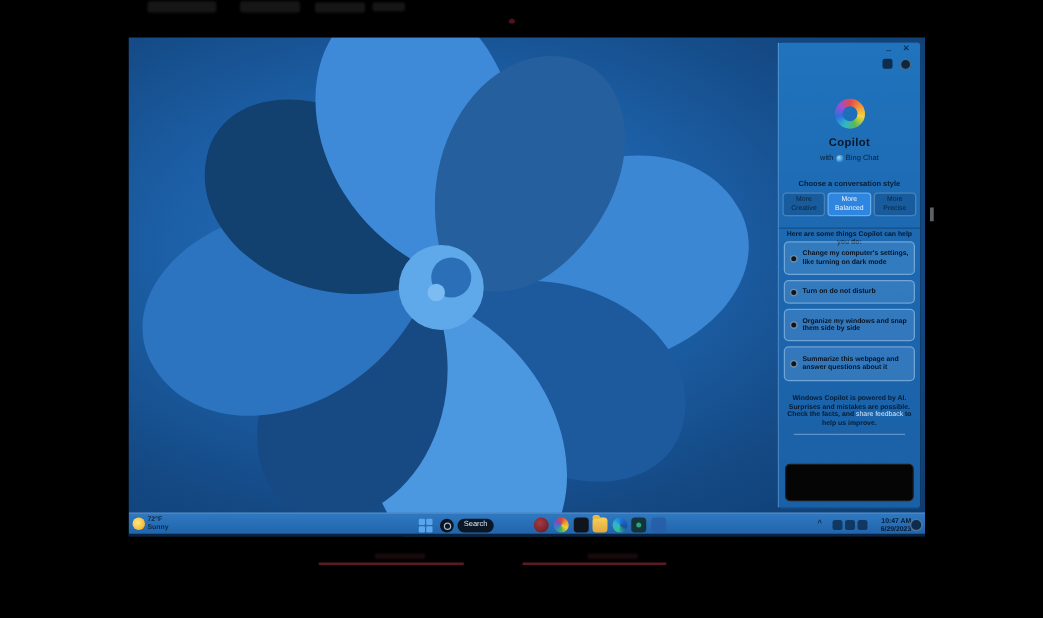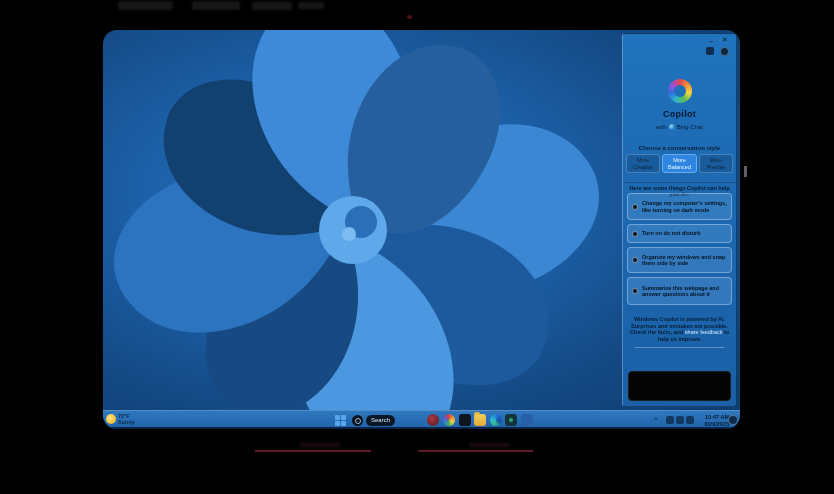--- a/index.html
+++ b/index.html
@@ -12,21 +12,21 @@
   .red-dot { position:absolute; left:407px; top:15px; width:5px; height:4px;
     background:#4f1218; border-radius:50%; filter:blur(0.5px); }
   .red-line { position:absolute; top:450px; height:2px; background:#5c1a24; }
   .red-line-ghost { position:absolute; top:443px; height:4px; background:#1a0b0d; filter:blur(1px); }
   .gray-mark { position:absolute; left:744px; top:166px; width:3px; height:11px;
     background:#b9c0c8; opacity:.5; }
 
   
   .desktop { position:absolute; left:103px; top:30px; width:637px; height:399px;
     overflow:hidden;
-    background:radial-gradient(ellipse at 38% 42%, #2a74c2 0%, #1c5fa6 38%, #144984 68%, #0d3a6c 100%);border-radius:14px; }
+    background:radial-gradient(ellipse at 38% 42%, #2a74c2 0%, #1c5fa6 38%, #144984 68%, #0d3a6c 100%); }
   .wallpaper { position:absolute; left:0; top:0; }
 
   
   .panel { position:absolute; left:519px; top:3px; width:115px; height:374px;
     background:linear-gradient(180deg,#2073bd 0%,#1c66ae 55%,#1a60a6 100%);
     border:1px solid rgba(8,28,52,.55); border-left:1px solid rgba(190,220,250,.35);
     border-radius:3px; color:#081c33; }
   .panel .ctl { position:absolute; font-size:7px; line-height:8px; color:#0a2036;
     width:10px; text-align:center; cursor:default; }
   .ctl-min { right:20px; top:3px; }

